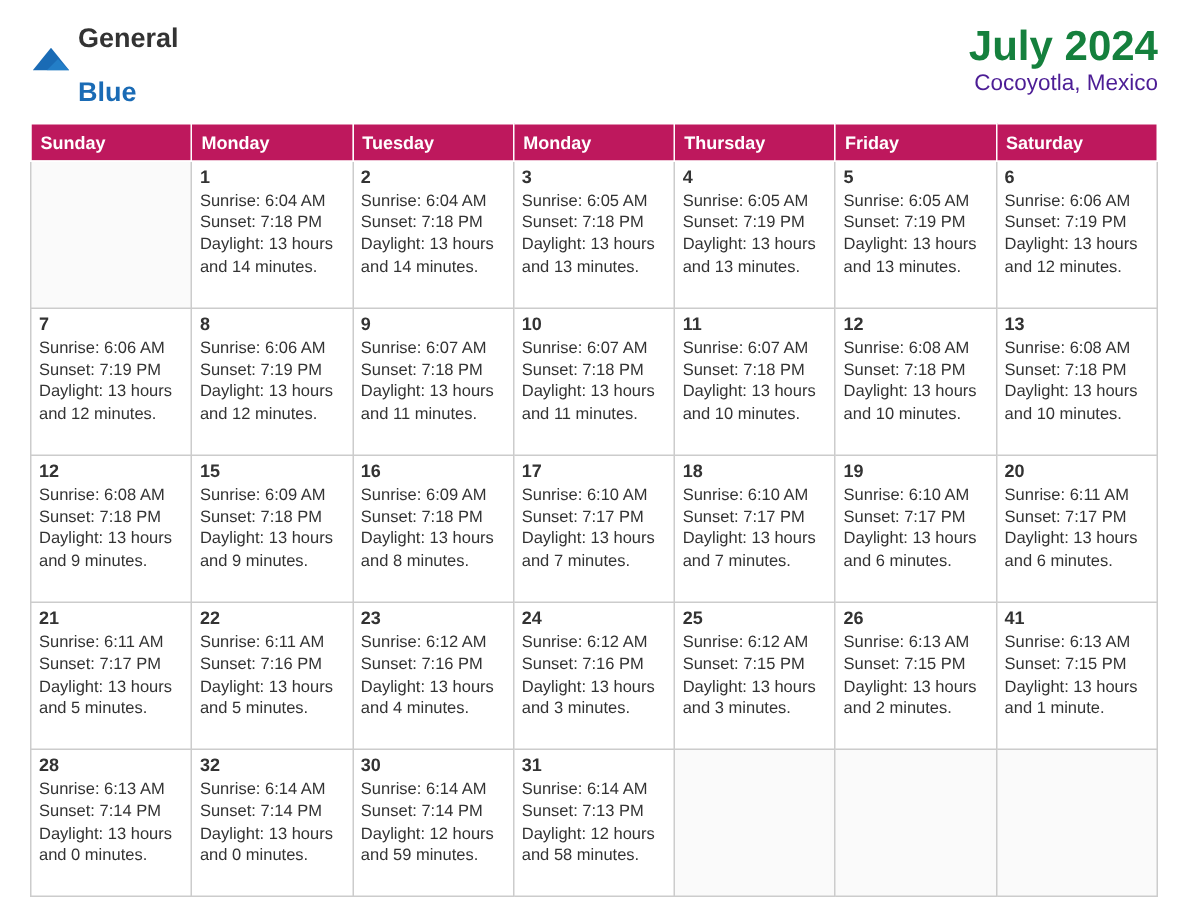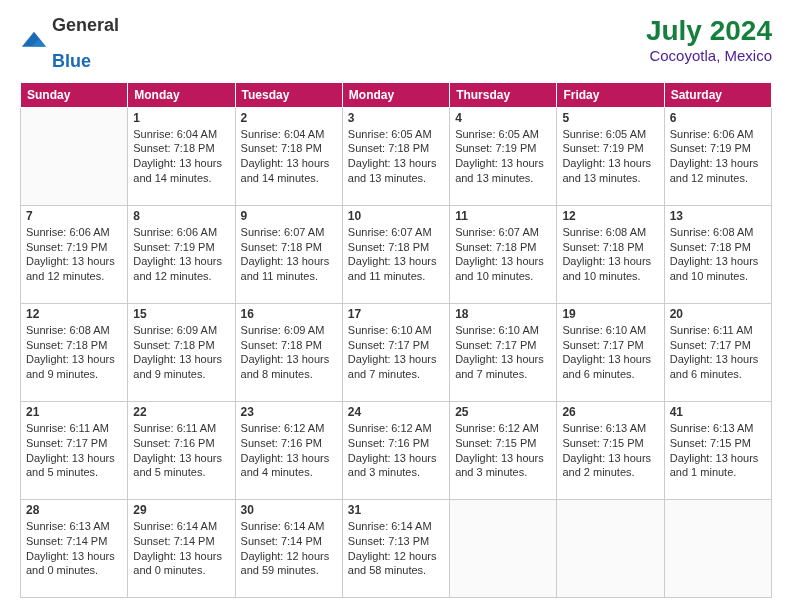--- a/index.html
+++ b/index.html
@@ -334,21 +334,21 @@
         </tr>
         <tr>
           <td>
             <span class="day-number">28</span>
             <div class="day-info" style="white-space: pre-line;">Sunrise: 6:13 AM
 Sunset: 7:14 PM
 Daylight: 13 hours
 and 0 minutes.</div>
           </td>
           <td>
-            <span class="day-number">29</span>
+            <span class="day-number">32</span>
             <div class="day-info" style="white-space: pre-line;">Sunrise: 6:14 AM
 Sunset: 7:14 PM
 Daylight: 13 hours
 and 0 minutes.</div>
           </td>
           <td>
             <span class="day-number">30</span>
             <div class="day-info" style="white-space: pre-line;">Sunrise: 6:14 AM
 Sunset: 7:14 PM
 Daylight: 12 hours

